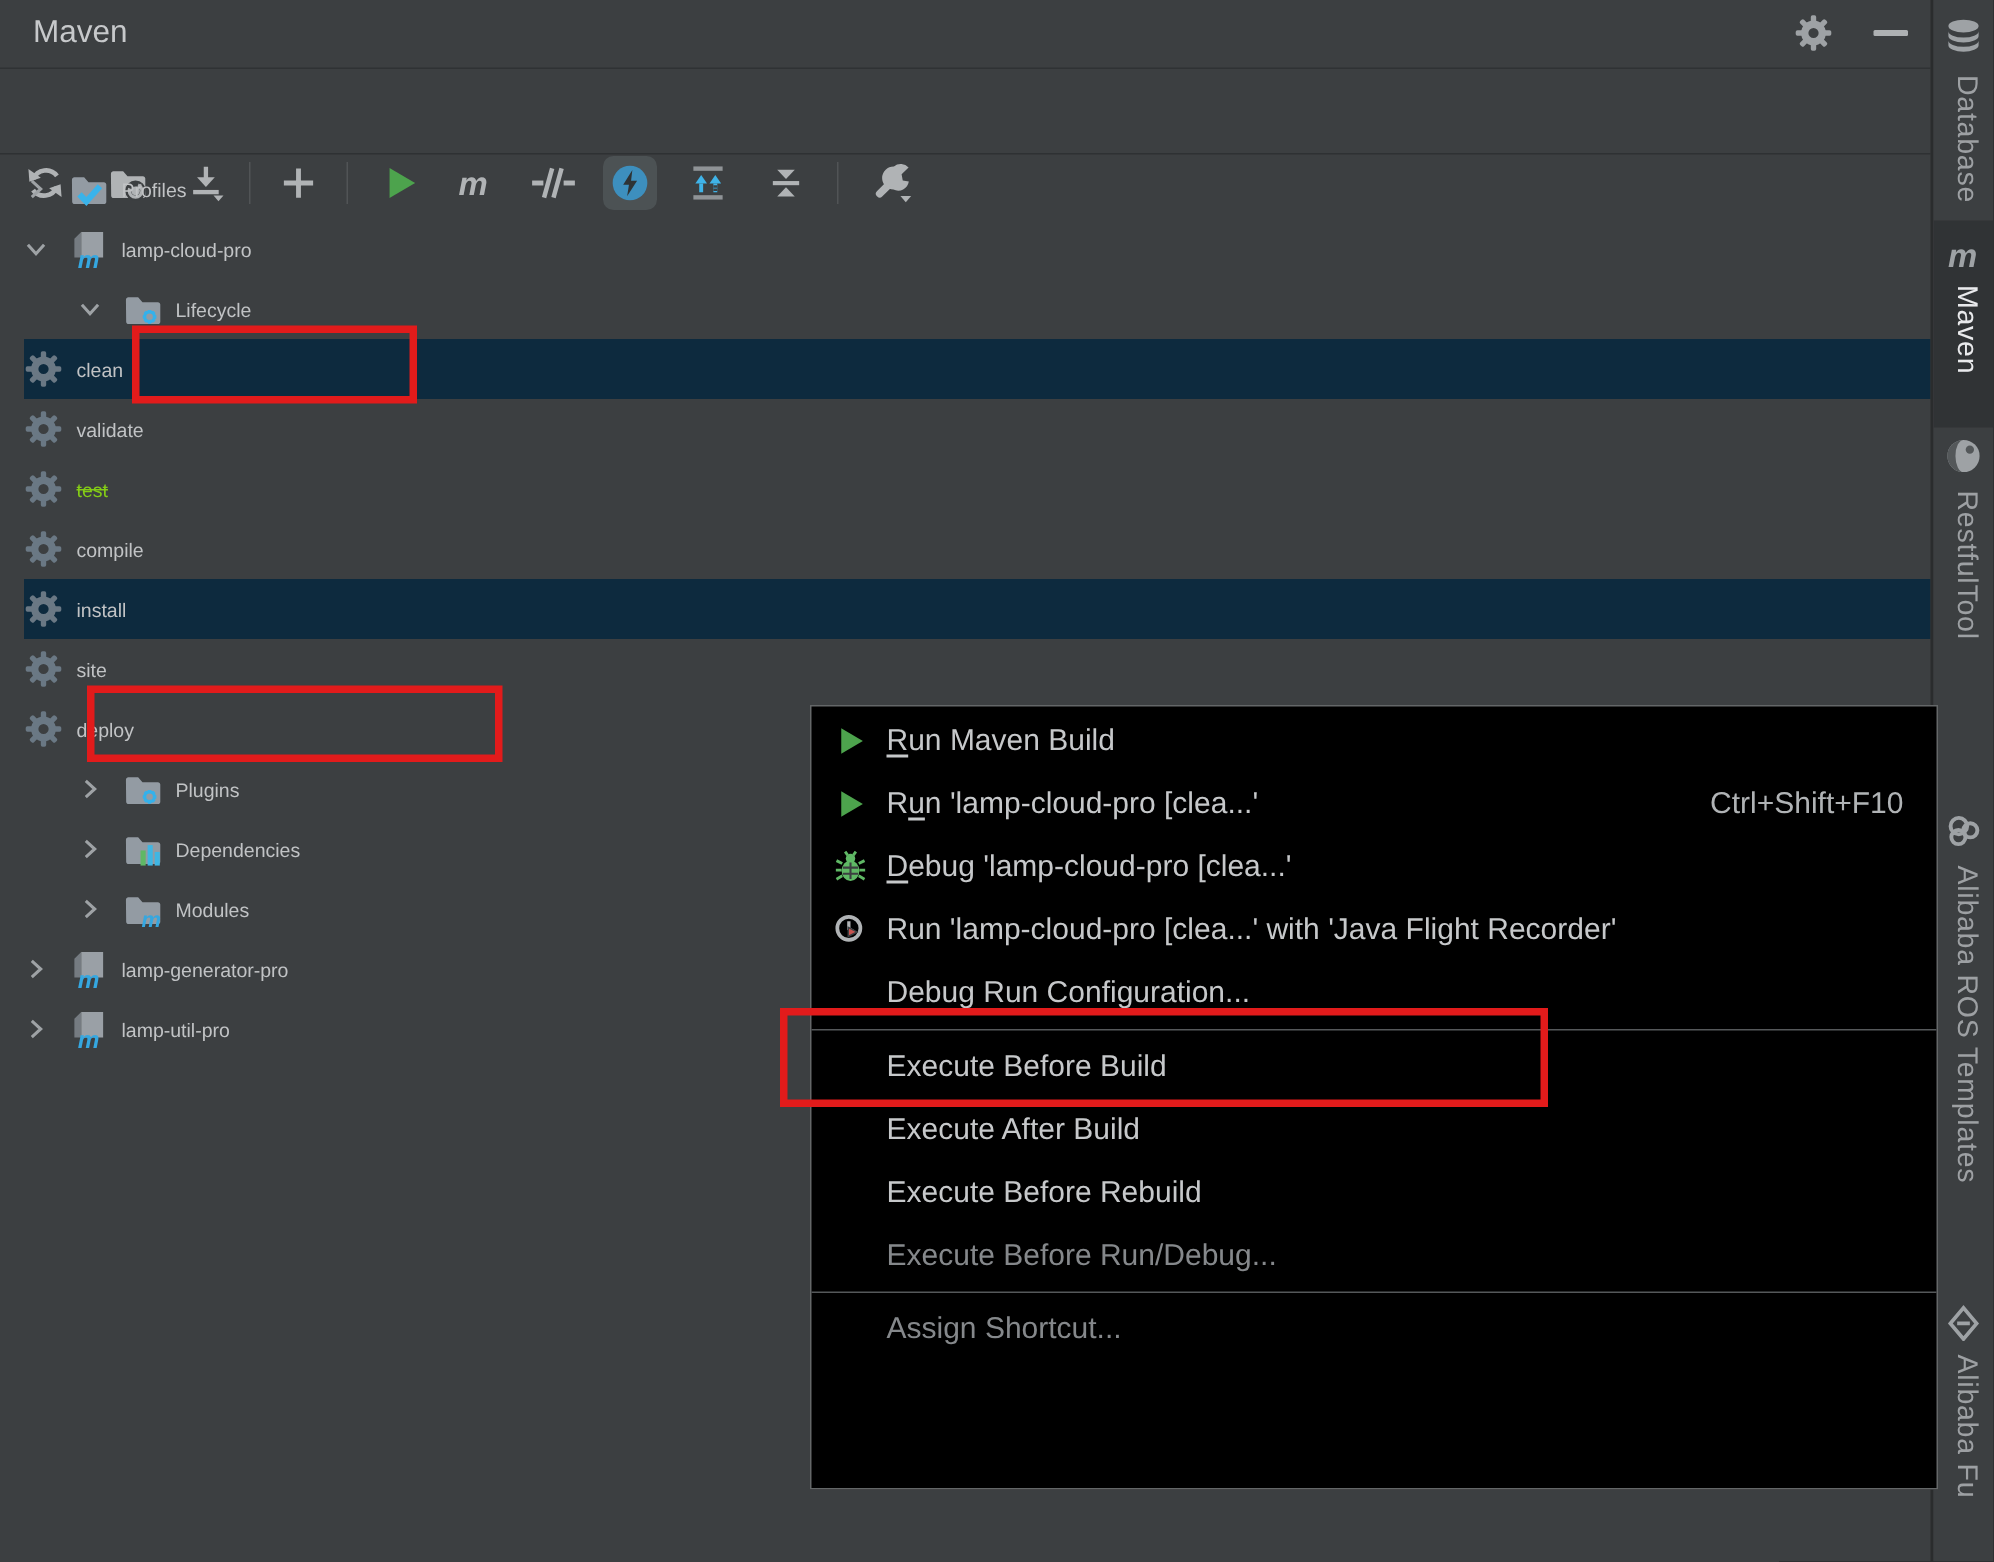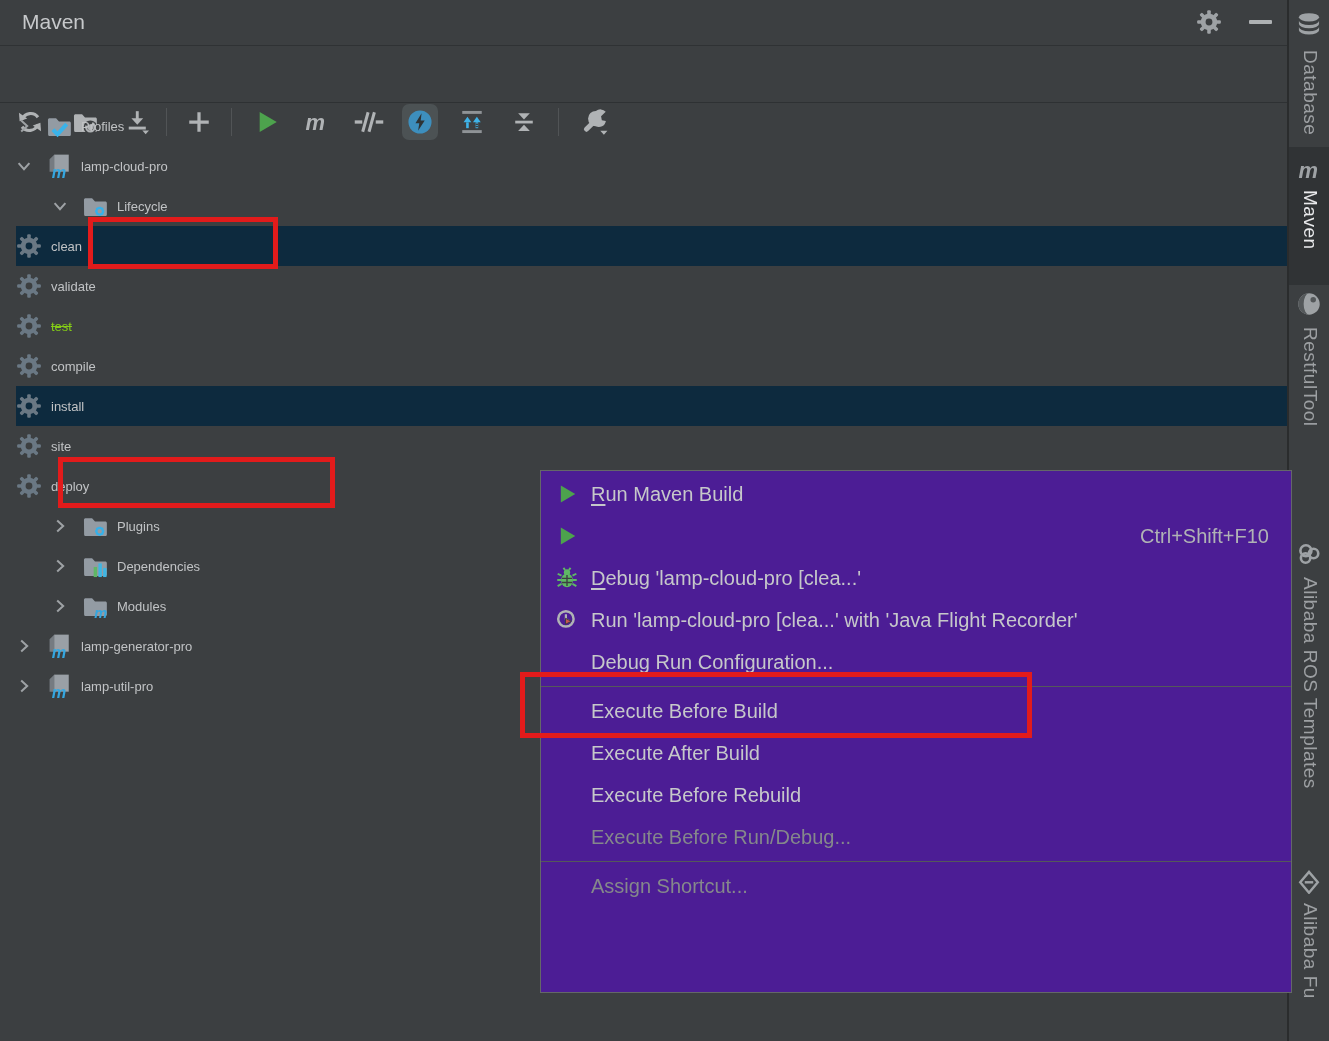--- a/index.html
+++ b/index.html
@@ -38,21 +38,21 @@
   .trow .ticon{width:26px;height:26px;margin:0 9px 0 10px;flex:0 0 26px;}
   .trow .ticon svg{width:26px;height:26px;}
   .lvl0{padding-left:12px;}
   .lvl1{padding-left:48px;}
   .lvl2{margin-left:16px;}
   .lvl2 .ticon{margin-left:0;}
   .trow.struck .tlabel{color:#84cc16;text-decoration:line-through;}
   .gearcol{color:#6a7884;}
 
   
-  .menu{position:absolute;left:540px;top:470px;width:750px;height:519px;background:#4c1d95;
+  .menu{position:absolute;left:540px;top:470px;width:750px;height:519px;background:#000000;
         border:1px solid #646768;z-index:10;padding-top:2px;box-sizing:content-box;}
   .mitem{height:42px;display:flex;align-items:center;color:#c6c8ca;font-size:20px;padding:0 22px 0 13px;cursor:pointer;}
   .mitem .micon{width:26px;height:26px;flex:0 0 26px;display:flex;align-items:center;justify-content:center;}
   .mitem .micon svg{width:22px;height:22px;}
   .mitem .mlabel{margin-left:11px;white-space:nowrap;}
   .mitem .mn{text-decoration:underline;text-underline-offset:3px;}
   .mitem .mshort{margin-left:auto;color:#b0b3b5;}
   .mitem.disabled{color:#85888b;}
   .msep{height:1px;background:#55585a;margin:3px 0;}
 
@@ -436,20 +436,21 @@
             </svg>
           </span>
         <span class="mlabel"><span></span><span class="mn">R</span><span>un Maven Build</span></span>
       </div>
       <div class="mitem">
         <span class="micon" style="color:#4da34d">
             <svg>
               <use href="#i-run"></use>
             </svg>
           </span>
+        <span class="mlabel"><span>R</span><span class="mn">u</span><span>n 'lamp-cloud-pro [clea...'</span></span>
         <span class="mshort">Ctrl+Shift+F10</span>
       </div>
       <div class="mitem">
         <span class="micon">
             <svg>
               <use href="#i-bug"></use>
             </svg>
           </span>
         <span class="mlabel"><span></span><span class="mn">D</span><span>ebug 'lamp-cloud-pro [clea...'</span></span>
       </div>

